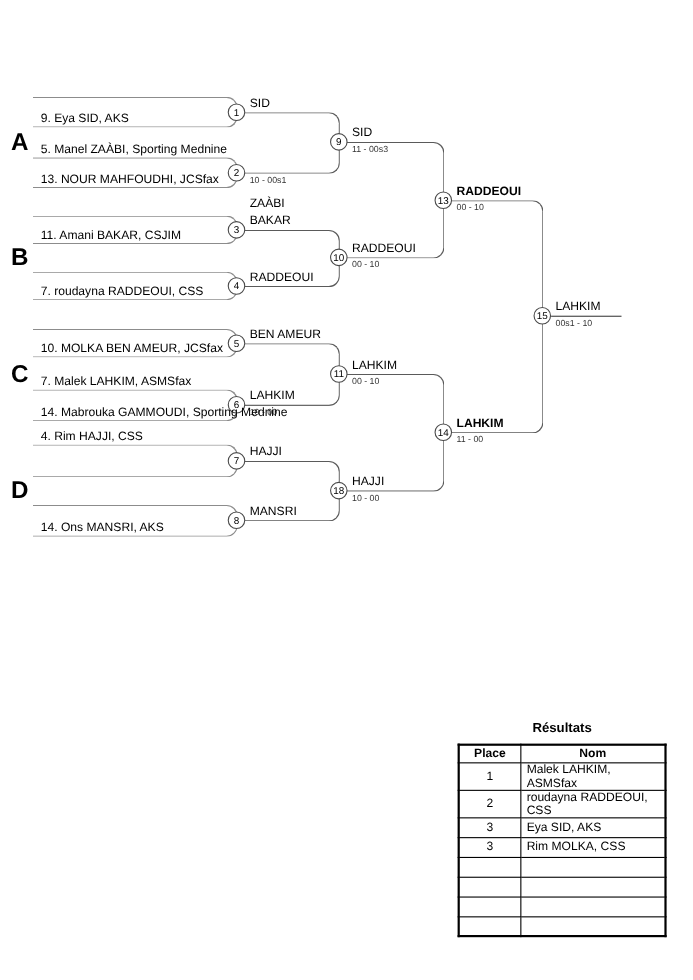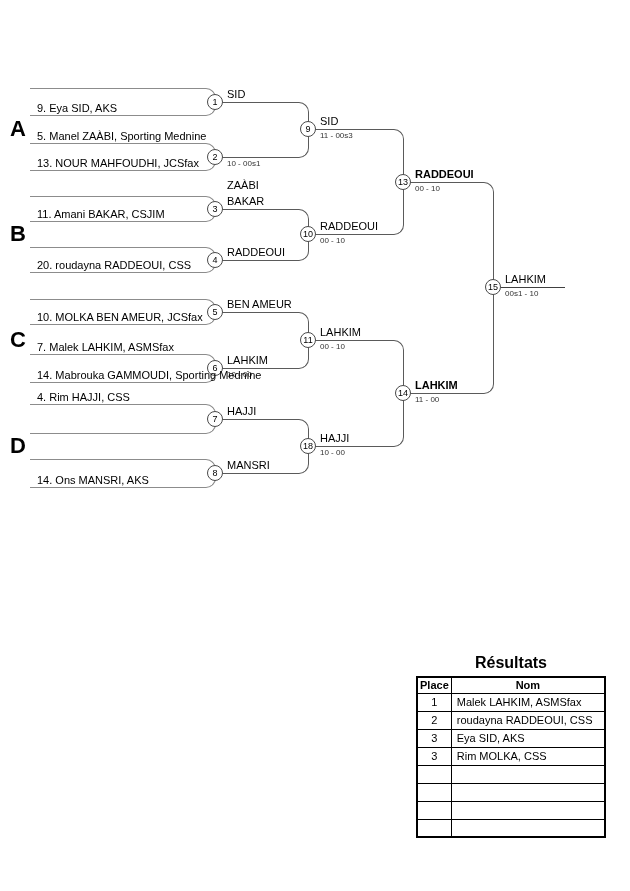--- a/index.html
+++ b/index.html
@@ -33,31 +33,31 @@
   .winner-label{
     font-size:11px;line-height:13px;white-space:nowrap;z-index:4;
   }
   .winner-label.bold{font-weight:bold;}
   .score-label{
     font-size:8px;line-height:10px;white-space:nowrap;color:#333;z-index:4;
   }
   #champion-line{border-top:1px solid #404040;}
   #results-title{
     left:416px;top:654px;width:190px;text-align:center;
-    font-size:16px;font-weight:bold;
+    font-size:12px;font-weight:bold;
   }
   #results-table{
     left:416px;top:676px;width:190px;border-collapse:collapse;
     font-size:11px;
   }
   #results-table th,#results-table td{
     border:1px solid #000;padding:0 5px;box-sizing:border-box;
   }
   #results-table{border:2px solid #000;}
-  #results-table th{height:16px;font-weight:bold;text-align:center;padding:0 2px;}
+  #results-table th{height:16px;font-weight:bold;text-align:center;padding:0 13px;}
   #results-table td{height:18px;}
   td.place-cell{width:31px;text-align:center;padding:0;}
   td.nom-cell{text-align:left;}
 </style>
 </head>
 <body>
 
 <div id="sheet">
 
   <div id="bracket">
@@ -78,21 +78,21 @@
       <div class="slot-top abs" style="left: 30px; top: 354px; width: 185px; height: 14px;"></div>
       <div class="slot-bot abs" style="left: 30px; top: 368px; width: 185px; height: 14px;"></div>
       <div class="slot-top abs" style="left: 30px; top: 404px; width: 185px; height: 14.5px;"></div>
       <div class="slot-bot abs" style="left: 30px; top: 418.5px; width: 185px; height: 14.5px;"></div>
       <div class="slot-top abs" style="left: 30px; top: 459px; width: 185px; height: 14px;"></div>
       <div class="slot-bot abs" style="left: 30px; top: 473px; width: 185px; height: 14px;"></div>
       <div class="player-name abs" style="left: 37px; top: 102px;">9. Eya SID, AKS</div>
       <div class="player-name abs" style="left: 37px; top: 130px;">5. Manel ZAÀBI, Sporting Mednine</div>
       <div class="player-name abs" style="left: 37px; top: 157px;">13. NOUR MAHFOUDHI, JCSfax</div>
       <div class="player-name abs" style="left: 37px; top: 208px;">11. Amani BAKAR, CSJIM</div>
-      <div class="player-name abs" style="left: 37px; top: 259px;">20. roudayna RADDEOUI, CSS</div>
+      <div class="player-name abs" style="left: 37px; top: 259px;">7. roudayna RADDEOUI, CSS</div>
       <div class="player-name abs" style="left: 37px; top: 311px;">10. MOLKA BEN AMEUR, JCSfax</div>
       <div class="player-name abs" style="left: 37px; top: 341px;">7. Malek LAHKIM, ASMSfax</div>
       <div class="player-name abs" style="left: 37px; top: 369px;">14. Mabrouka GAMMOUDI, Sporting Mednine</div>
       <div class="player-name abs" style="left: 37px; top: 391px;">4. Rim HAJJI, CSS</div>
       <div class="player-name abs" style="left: 37px; top: 474px;">14. Ons MANSRI, AKS</div>
       <div class="conn-top abs" style="left: 215px; top: 101.5px; width: 93px; height: 27.5px;"></div>
       <div class="conn-bot abs" style="left: 215px; top: 129px; width: 93px; height: 27.5px;"></div>
       <div class="conn-top abs" style="left: 215px; top: 208.5px; width: 93px; height: 25.5px;"></div>
       <div class="conn-bot abs" style="left: 215px; top: 234px; width: 93px; height: 25.5px;"></div>
       <div class="conn-top abs" style="left: 215px; top: 311.5px; width: 93px; height: 28.5px;"></div>

